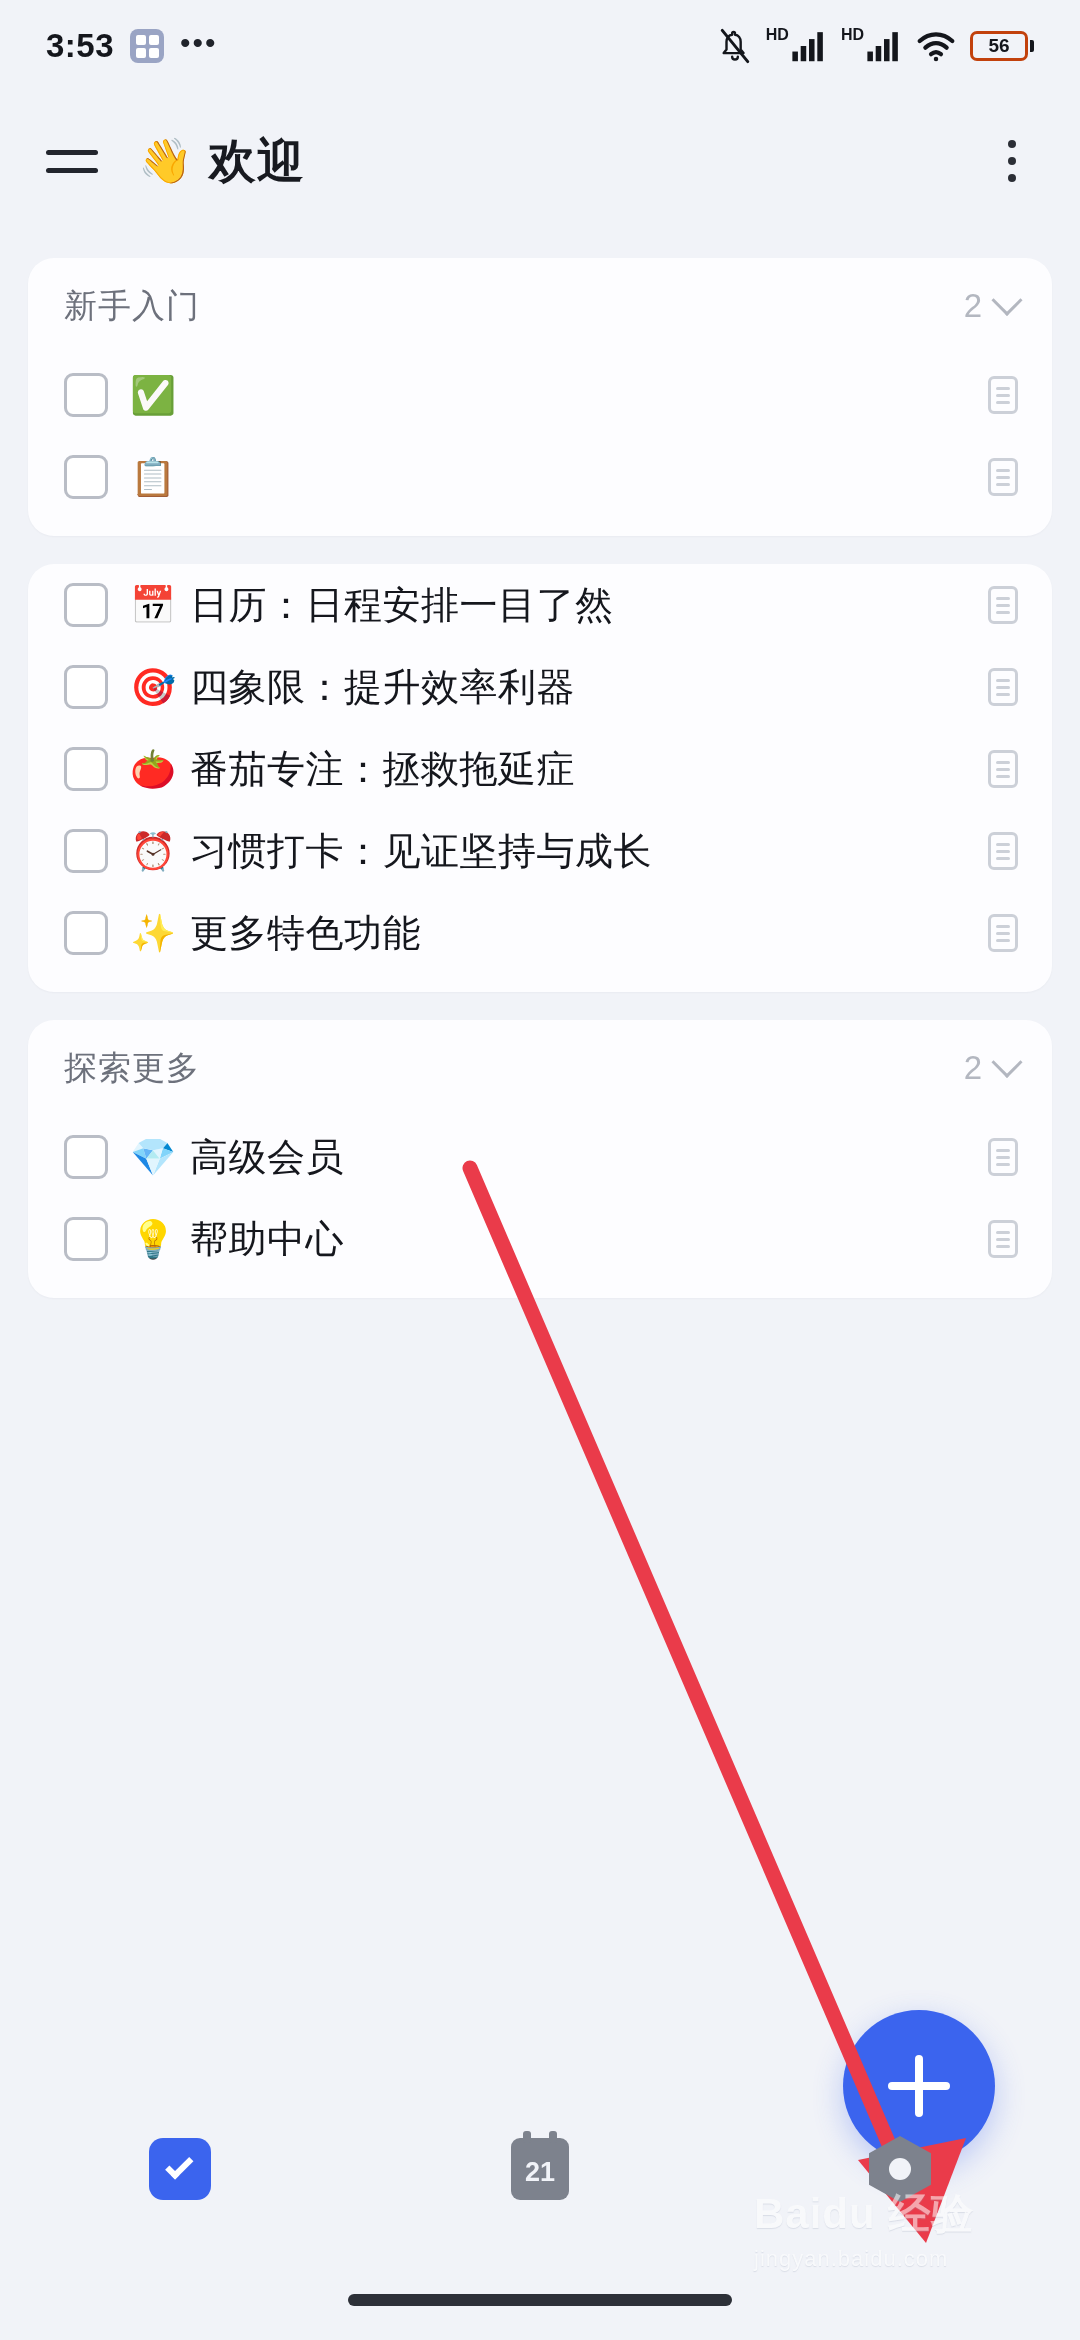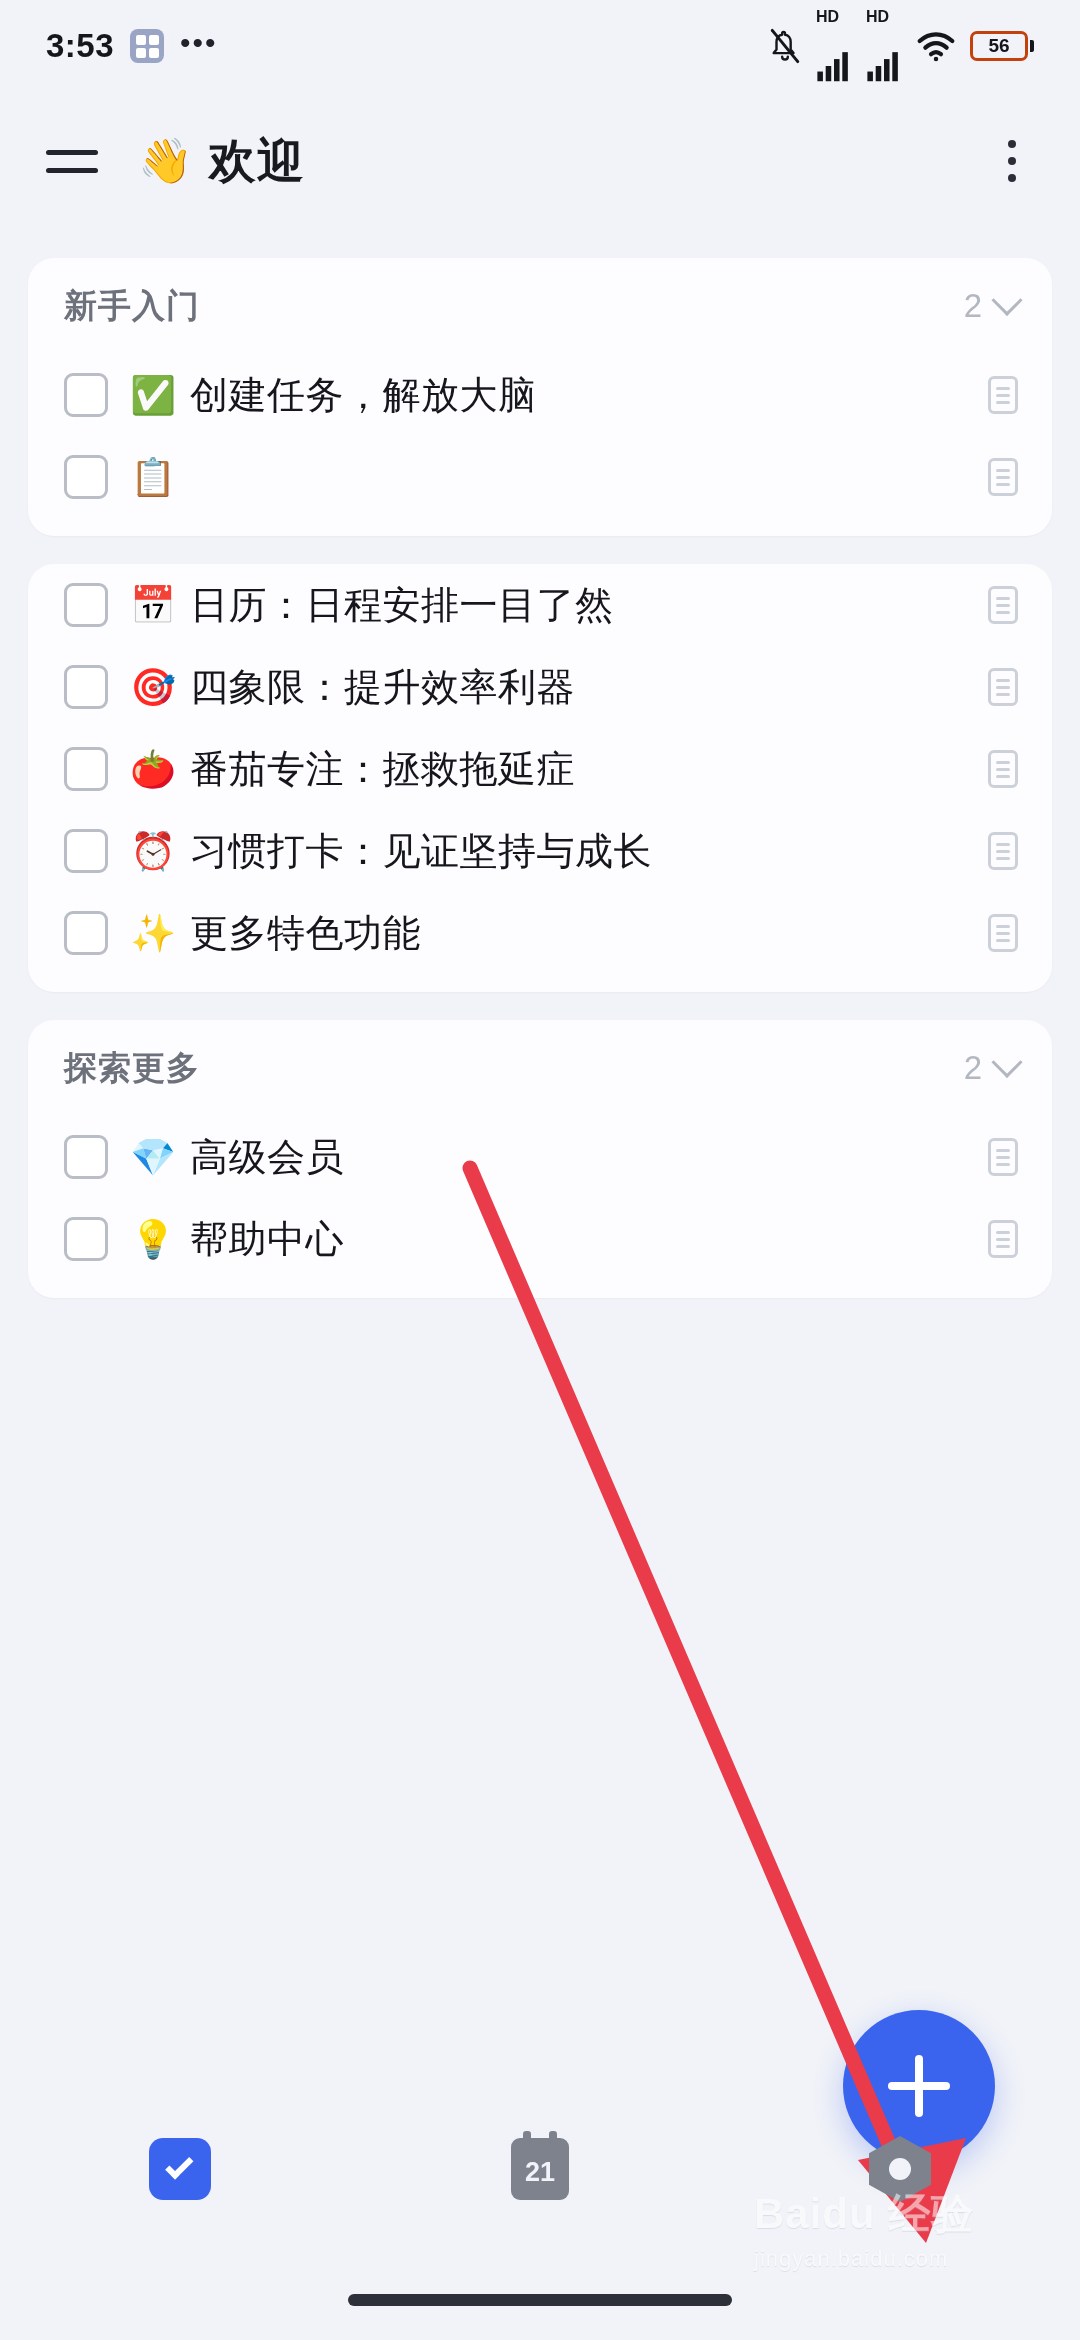--- a/index.html
+++ b/index.html
@@ -42,21 +42,21 @@
   }
   .status-dots {
     font-size: 30px; color: #20232b; letter-spacing: 2px;
     line-height: 1; margin-bottom: 6px;
   }
   .status-right {
     margin-left: auto;
     display: flex; align-items: center; gap: 14px;
   }
   .sb-icon { display: block; }
-  .hd-pair { display: flex; align-items: flex-start; gap: 2px; flex-direction: column; }
+  .hd-pair { display: flex; align-items: center; gap: 2px; }
   .hd-label {
     font-size: 16px; font-weight: 700; color: #14161c;
     line-height: 1; margin-bottom: 22px;
   }
   .battery {
     display: flex; align-items: center;
   }
   .battery-body {
     width: 58px; height: 30px;
     border: 3px solid #c2410c; border-radius: 7px;
@@ -119,21 +119,21 @@
     margin-bottom: 28px;
     padding: 0 0 18px 0;
     box-shadow: 0 1px 2px rgba(30,40,70,0.035);
   }
   .card-header {
     display: flex; align-items: center;
     height: 96px;
     padding: 0 34px 0 36px;
   }
   .card-header-title {
-    font-size: 33px; color: #6d717c; font-weight: 700;
+    font-size: 33px; color: #6d717c; font-weight: 400;
     letter-spacing: 1px;
   }
   .card-header-right {
     margin-left: auto;
     display: flex; align-items: center; gap: 14px;
   }
   .card-count {
     font-size: 33px; color: #b3b7c0; font-weight: 400;
   }
   .chev {
@@ -371,21 +371,20 @@
       <div class="card-header">
         <span class="card-header-title">新手入门</span>
         <span class="card-header-right">
           <span class="card-count">2</span>
           <span class="chev"></span>
         </span>
       </div>
       <div class="task-row">
         <span class="checkbox"></span>
         <span class="task-emoji">✅</span>
-        <span class="task-label">创建任务，解放大脑</span>
         <span class="note-icon">
             <i></i>
             <i></i>
             <i></i>
           </span>
       </div>
       <div class="task-row">
         <span class="checkbox"></span>
         <span class="task-emoji">📋</span>
         <span class="note-icon">

